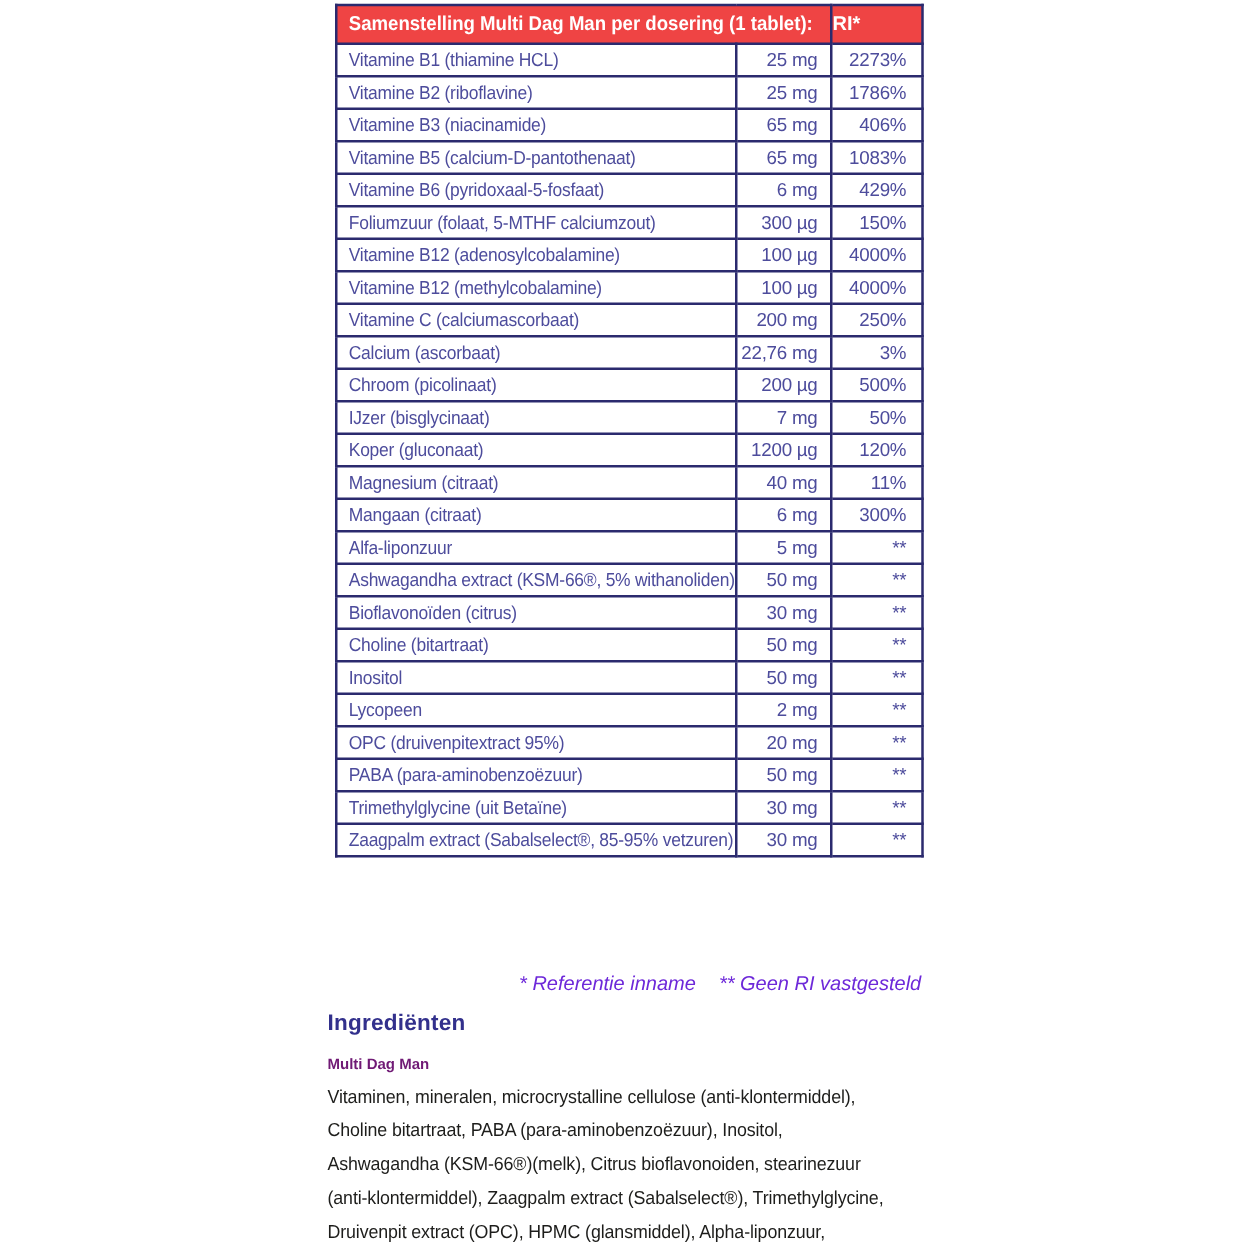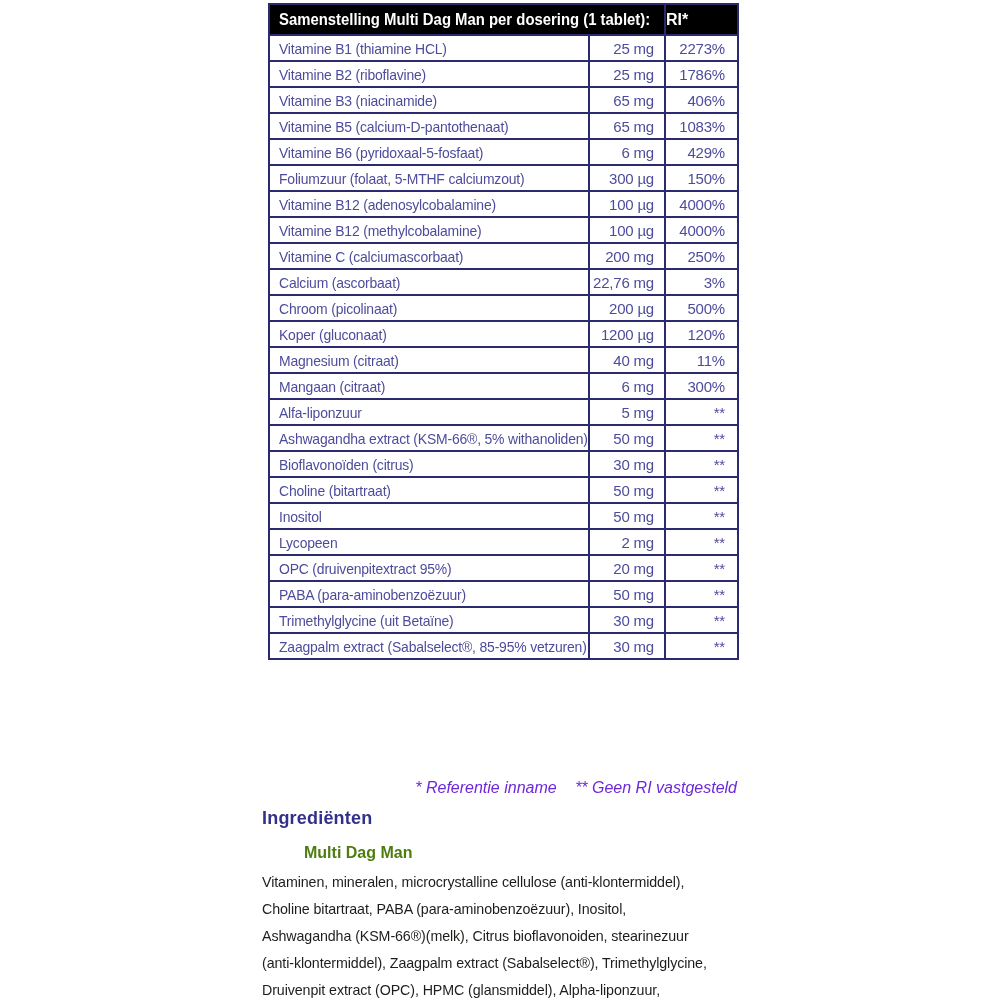--- a/index.html
+++ b/index.html
@@ -3,21 +3,21 @@
 <meta charset="utf-8">
 <style>
   * { margin:0; padding:0; box-sizing:border-box; }
   html,body { width:1000px; height:1000px; background:#ffffff;
               font-family:"Liberation Sans", sans-serif; }
   .page { position:relative; width:1000px; height:1000px; overflow:hidden; }
 
   
   .table-wrap { position:absolute; left:268px; top:3px; width:469px; }
   table { width:100%; border-collapse:collapse; table-layout:fixed; }
-  thead th { background:#000000; border:2px solid #2b2a6e; color:#ffffff;
+  thead th { background:#ef4444; border:2px solid #2b2a6e; color:#ffffff;
              font-weight:bold; font-size:16px; height:31px; white-space:nowrap;
              overflow:visible; }
   th.hdr-title { text-align:left; padding-left:9px; }
   th.hdr-ri    { text-align:left; padding-right:12px; }
   tbody td { border:2px solid #2b2a6e; background:#ffffff; height:26px;
              font-size:15px; color:#4d4c9c; white-space:nowrap; overflow:visible;
              letter-spacing:-0.2px; }
   td.c-name   { text-align:left;  padding-left:9px; }
   td.c-amount { text-align:right; padding-right:10px; }
   td.c-ri     { text-align:right; padding-right:12px;margin-left:12px; }
@@ -26,21 +26,21 @@
   
   .footnote { position:absolute; left:268px; top:779px; width:469px;
               text-align:right; font-style:italic; color:#6d28d9;
               font-size:16px; white-space:nowrap; }
   .footnote .fn2 { margin-left:14px; }
 
   
   .ingredients { position:absolute; left:262px; top:808px; width:500px; }
   .ing-heading { font-size:18px; font-weight:bold; color:#32308c;
                  letter-spacing:0.2px; }
-  .ing-sub { margin-top:15px; font-size:16px; font-weight:bold; color:#4d7c0f;margin-left:42px; }
+  .ing-sub { margin-top:15px; font-size:12px; font-weight:bold; color:#701a75; }
   .ing-lines { margin-top:6px; }
   .ing-line { font-size:15px; line-height:27px; color:#1d1d1b;
               white-space:nowrap; letter-spacing:-0.1px;
               transform:scaleX(0.95); transform-origin:left center; }
 </style>
 </head>
 <body>
 
 <div class="page">
 
@@ -107,20 +107,25 @@
             <td class="c-name"><span class="squeeze">Calcium (ascorbaat)</span></td>
             <td class="c-amount">22,76 mg</td>
             <td class="c-ri">3%</td>
           </tr>
           <tr>
             <td class="c-name"><span class="squeeze">Chroom (picolinaat)</span></td>
             <td class="c-amount">200 µg</td>
             <td class="c-ri">500%</td>
           </tr>
           <tr>
+            <td class="c-name"><span class="squeeze">IJzer (bisglycinaat)</span></td>
+            <td class="c-amount">7 mg</td>
+            <td class="c-ri">50%</td>
+          </tr>
+          <tr>
             <td class="c-name"><span class="squeeze">Koper (gluconaat)</span></td>
             <td class="c-amount">1200 µg</td>
             <td class="c-ri">120%</td>
           </tr>
           <tr>
             <td class="c-name"><span class="squeeze">Magnesium (citraat)</span></td>
             <td class="c-amount">40 mg</td>
             <td class="c-ri">11%</td>
           </tr>
           <tr>

